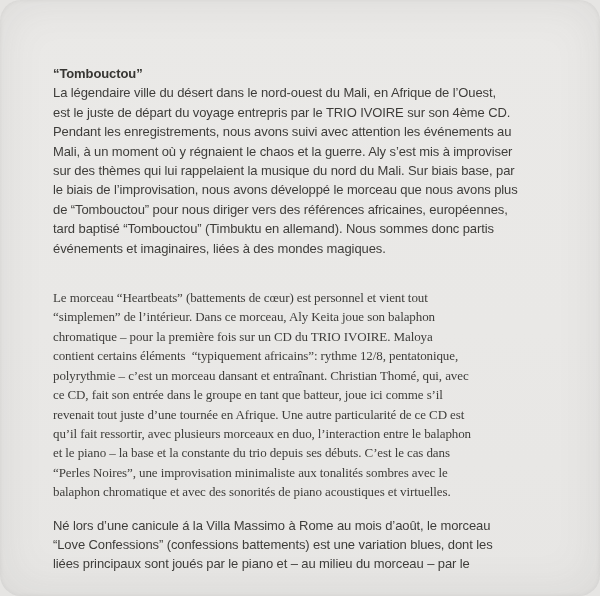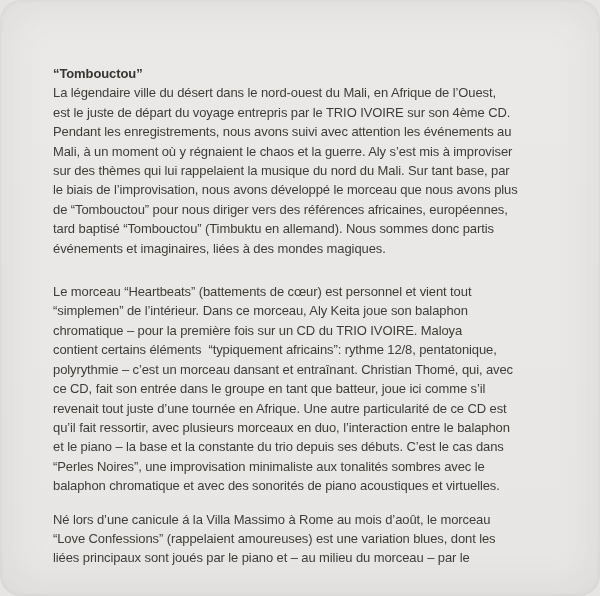--- a/index.html
+++ b/index.html
@@ -51,41 +51,41 @@
 <div class="page">
   <div class="text-block">
 
     <div class="doc-title">“Tombouctou”</div>
 
     <div class="paragraph">
       <div class="line">La légendaire ville du désert dans le nord-ouest du Mali, en Afrique de l’Ouest,</div>
       <div class="line">est le juste de départ du voyage entrepris par le TRIO IVOIRE sur son 4ème CD.</div>
       <div class="line">Pendant les enregistrements, nous avons suivi avec attention les événements au</div>
       <div class="line">Mali, à un moment où y régnaient le chaos et la guerre. Aly s’est mis à improviser</div>
-      <div class="line">sur des thèmes qui lui rappelaient la musique du nord du Mali. Sur tant base, par</div>
+      <div class="line">sur des thèmes qui lui rappelaient la musique du nord du Mali. Sur biais base, par</div>
       <div class="line">le biais de l’improvisation, nous avons développé le morceau que nous avons plus</div>
       <div class="line">de “Tombouctou” pour nous diriger vers des références africaines, européennes,</div>
       <div class="line">tard baptisé “Tombouctou” (Timbuktu en allemand). Nous sommes donc partis</div>
       <div class="line">événements et imaginaires, liées à des mondes magiques.</div>
     </div>
 
-    <div class="paragraph" style="margin-top:24px;">
+    <div class="paragraph" style="margin-top:30px;font-family:Liberation Serif, serif;">
       <div class="line">Le morceau “Heartbeats” (battements de cœur) est personnel et vient tout</div>
       <div class="line">“simplemen” de l’intérieur. Dans ce morceau, Aly Keita joue son balaphon</div>
       <div class="line">chromatique – pour la première fois sur un CD du TRIO IVOIRE. Maloya</div>
       <div class="line">contient certains éléments  “typiquement africains”: rythme 12/8, pentatonique,</div>
       <div class="line">polyrythmie – c’est un morceau dansant et entraînant. Christian Thomé, qui, avec</div>
       <div class="line">ce CD, fait son entrée dans le groupe en tant que batteur, joue ici comme s’il</div>
       <div class="line">revenait tout juste d’une tournée en Afrique. Une autre particularité de ce CD est</div>
       <div class="line">qu’il fait ressortir, avec plusieurs morceaux en duo, l’interaction entre le balaphon</div>
       <div class="line">et le piano – la base et la constante du trio depuis ses débuts. C’est le cas dans</div>
       <div class="line">“Perles Noires”, une improvisation minimaliste aux tonalités sombres avec le</div>
       <div class="line">balaphon chromatique et avec des sonorités de piano acoustiques et virtuelles.</div>
     </div>
 
     <div class="paragraph">
       <div class="line">Né lors d’une canicule á la Villa Massimo à Rome au mois d’août, le morceau</div>
-      <div class="line">“Love Confessions” (rappelaient amoureuses) est une variation blues, dont les</div>
+      <div class="line">“Love Confessions” (confessions battements) est une variation blues, dont les</div>
       <div class="line">liées principaux sont joués par le piano et – au milieu du morceau – par le</div>
     </div>
 
   </div>
 </div>
 
 </body></html>

